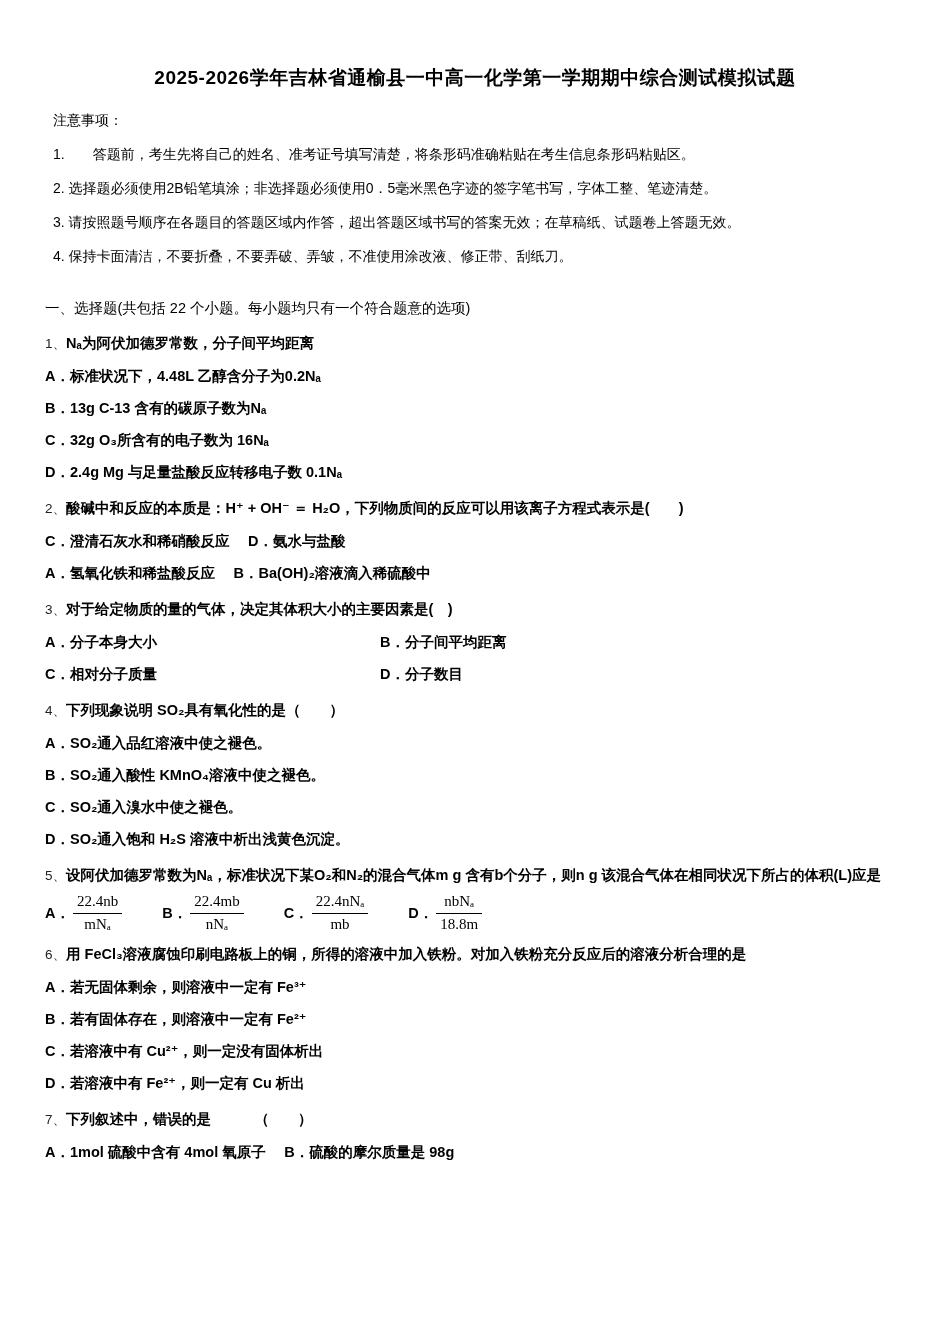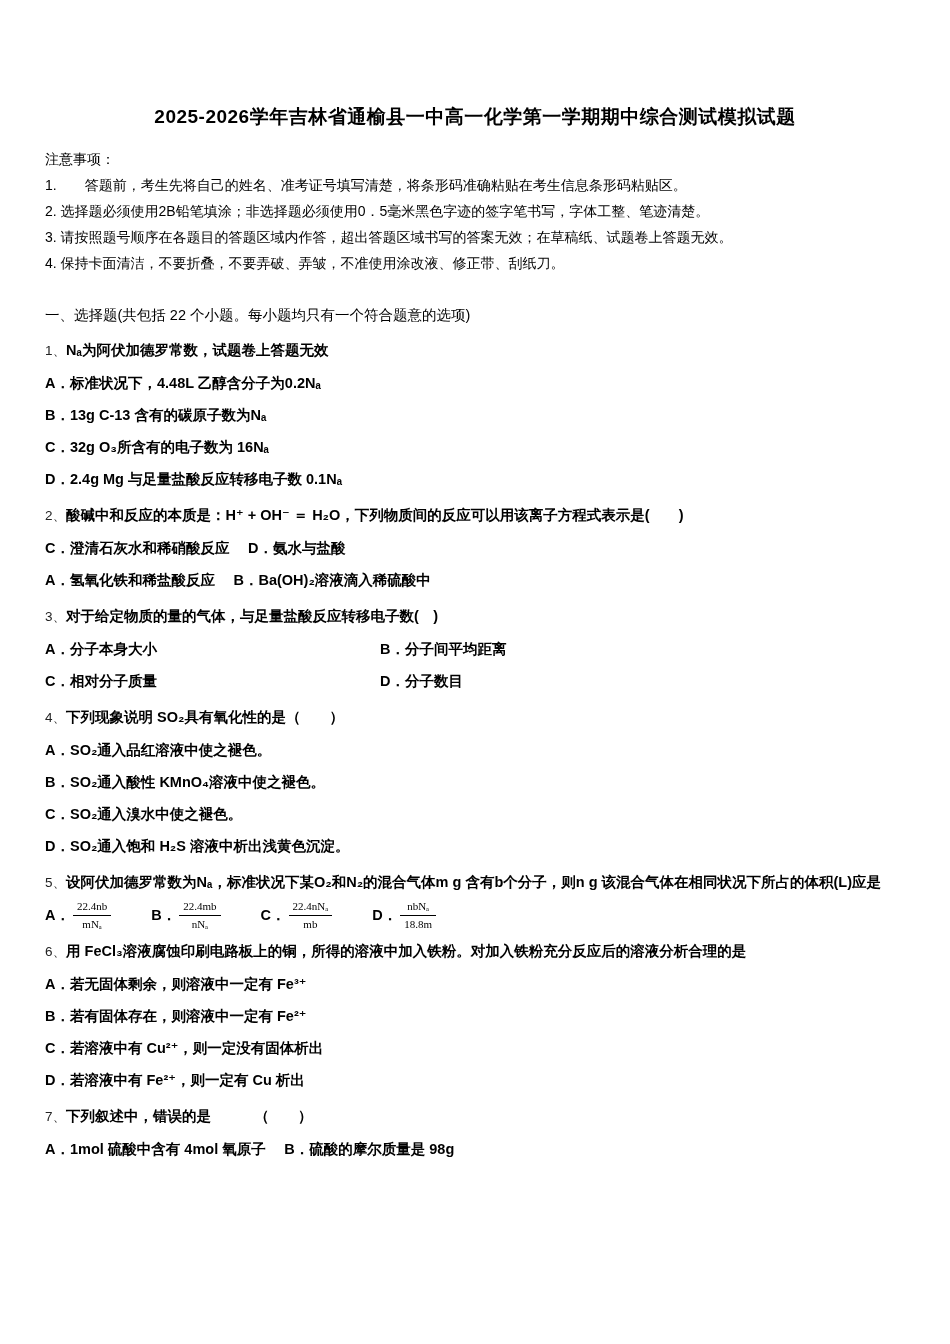--- a/index.html
+++ b/index.html
@@ -1,40 +1,40 @@
 <!DOCTYPE html>
 <html><head>
 <meta charset="utf-8">
 <style>
   html,body{margin:0;padding:0;background:#ffffff;color:#000;}
   body{font-family:"Liberation Sans","DejaVu Sans",sans-serif;}
   .page{
     width:950px;height:1344px;box-sizing:border-box;
-    padding:104px 45px 0 45px;background:#fff;overflow:hidden;
+    padding:65px 45px 0 45px;background:#fff;overflow:hidden;
   }
   .title{
     font-size:19px;font-weight:bold;text-align:center;
     margin:0 0 16px 0;line-height:26px;letter-spacing:0.5px;
   }
-  .notice p{margin:0;font-size:14px;line-height:26px;}
+  .notice p{margin:8px;font-size:14px;line-height:26px;}
   .notice-header{font-size:14.5px;}
   .section-heading{margin:24px 0 0 0;font-size:14.5px;line-height:30px;font-weight:normal;}
   .question{margin-top:4px;}
   .question p{margin:0;font-size:14.5px;line-height:32px;}
   .qnum{font-weight:normal;font-size:13.5px;color:#222;}
   .stem-text{font-weight:bold;}
   .opt{font-weight:bold;}
   .two-col .col-left{display:inline-block;width:335px;}
   .frac-row{display:flex;align-items:center;margin:10px 0 4px 0;font-size:14.5px;}
   .frac-group{display:flex;align-items:center;margin-right:40px;}
   .opt-label{font-weight:bold;margin-right:3px;}
   .frac{
     display:inline-block;text-align:center;vertical-align:middle;
     font-weight:normal;font-family:"Liberation Serif","DejaVu Serif",serif;
-    font-size:11px;line-height:1.3;
+    font-size:15px;line-height:1.3;
   }
   .frac-num{display:block;border-bottom:1.5px solid #000;padding:0 4px 1px 4px;}
   .frac-den{display:block;padding:1px 4px 0 4px;text-align:center;}
 </style>
 </head>
 <body>
 
 <div class="page">
 
   <h1 class="title">2025-2026学年吉林省通榆县一中高一化学第一学期期中综合测试模拟试题</h1>
@@ -43,35 +43,35 @@
     <p class="notice-header">注意事项：</p>
     <p>1.　　答题前，考生先将自己的姓名、准考证号填写清楚，将条形码准确粘贴在考生信息条形码粘贴区。</p>
     <p>2. 选择题必须使用2B铅笔填涂；非选择题必须使用0．5毫米黑色字迹的签字笔书写，字体工整、笔迹清楚。</p>
     <p>3. 请按照题号顺序在各题目的答题区域内作答，超出答题区域书写的答案无效；在草稿纸、试题卷上答题无效。</p>
     <p>4. 保持卡面清洁，不要折叠，不要弄破、弄皱，不准使用涂改液、修正带、刮纸刀。</p>
   </div>
 
   <p class="section-heading">一、选择题(共包括 22 个小题。每小题均只有一个符合题意的选项)</p>
 
   <div class="question">
-    <p class="stem"><span class="qnum">1、</span><span class="stem-text">Nₐ为阿伏加德罗常数，试题卷上答题无效</span></p>
+    <p class="stem"><span class="qnum">1、</span><span class="stem-text">Nₐ为阿伏加德罗常数，分子间平均距离</span></p>
     <p class="opt">A．标准状况下，4.48L 乙醇含分子为0.2Nₐ</p>
     <p class="opt">B．13g C-13 含有的碳原子数为Nₐ</p>
     <p class="opt">C．32g O₃所含有的电子数为 16Nₐ</p>
     <p class="opt">D．2.4g Mg 与足量盐酸反应转移电子数 0.1Nₐ</p>
   </div>
 
   <div class="question">
     <p class="stem"><span class="qnum">2、</span><span class="stem-text">酸碱中和反应的本质是：H⁺ + OH⁻ ＝ H₂O，下列物质间的反应可以用该离子方程式表示是(　　)</span></p>
     <p class="opt">C．澄清石灰水和稀硝酸反应　 D．氨水与盐酸</p>
     <p class="opt">A．氢氧化铁和稀盐酸反应　 B．Ba(OH)₂溶液滴入稀硫酸中</p>
   </div>
 
   <div class="question">
-    <p class="stem"><span class="qnum">3、</span><span class="stem-text">对于给定物质的量的气体，与足量盐酸反应转移电子数(　)</span></p>
+    <p class="stem"><span class="qnum">3、</span><span class="stem-text">对于给定物质的量的气体，决定其体积大小的主要因素是(　)</span></p>
     <p class="opt two-col"><span class="col-left">A．分子本身大小</span><span class="col-right">B．分子间平均距离</span></p>
     <p class="opt two-col"><span class="col-left">C．相对分子质量</span><span class="col-right">D．分子数目</span></p>
   </div>
 
   <div class="question">
     <p class="stem"><span class="qnum">4、</span><span class="stem-text">下列现象说明 SO₂具有氧化性的是（　　）</span></p>
     <p class="opt">A．SO₂通入品红溶液中使之褪色。</p>
     <p class="opt">B．SO₂通入酸性 KMnO₄溶液中使之褪色。</p>
     <p class="opt">C．SO₂通入溴水中使之褪色。</p>
     <p class="opt">D．SO₂通入饱和 H₂S 溶液中析出浅黄色沉淀。</p>

